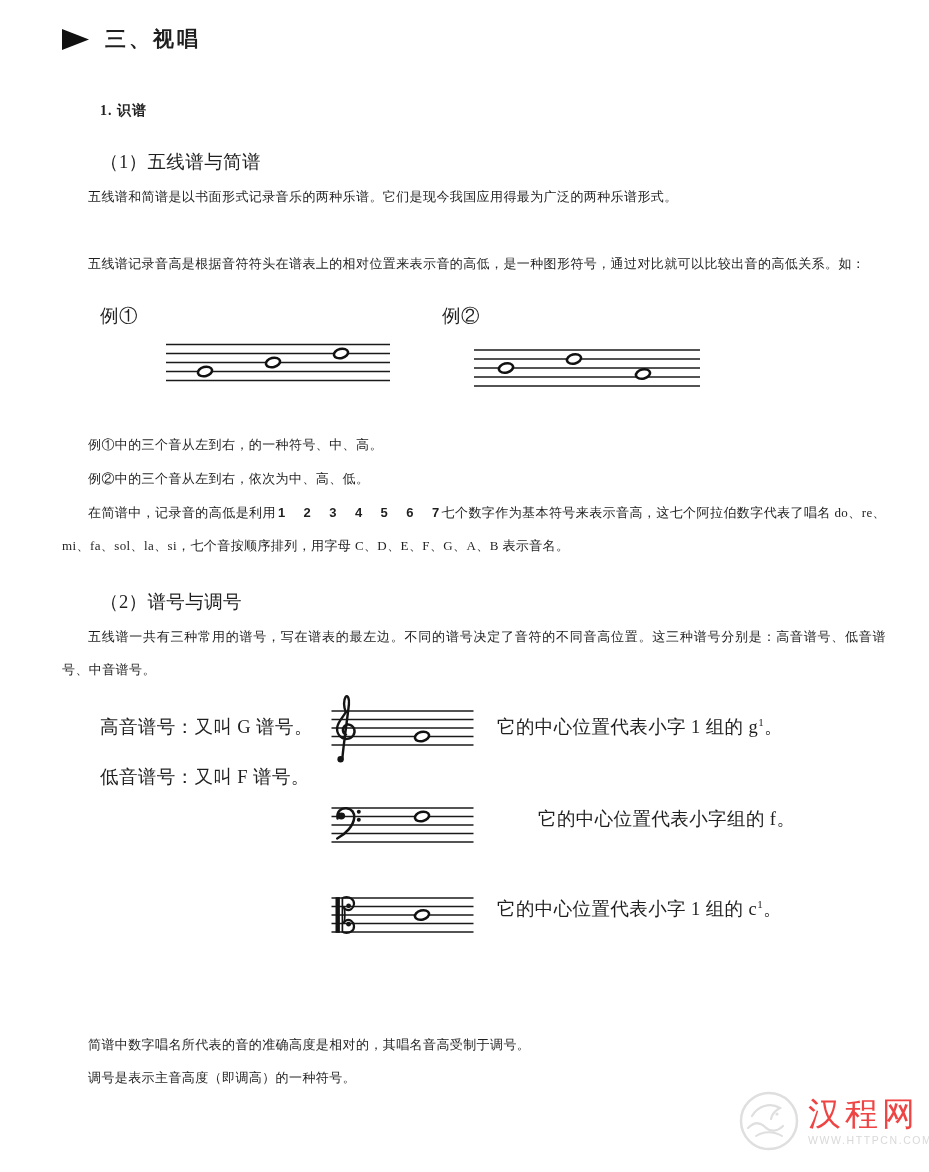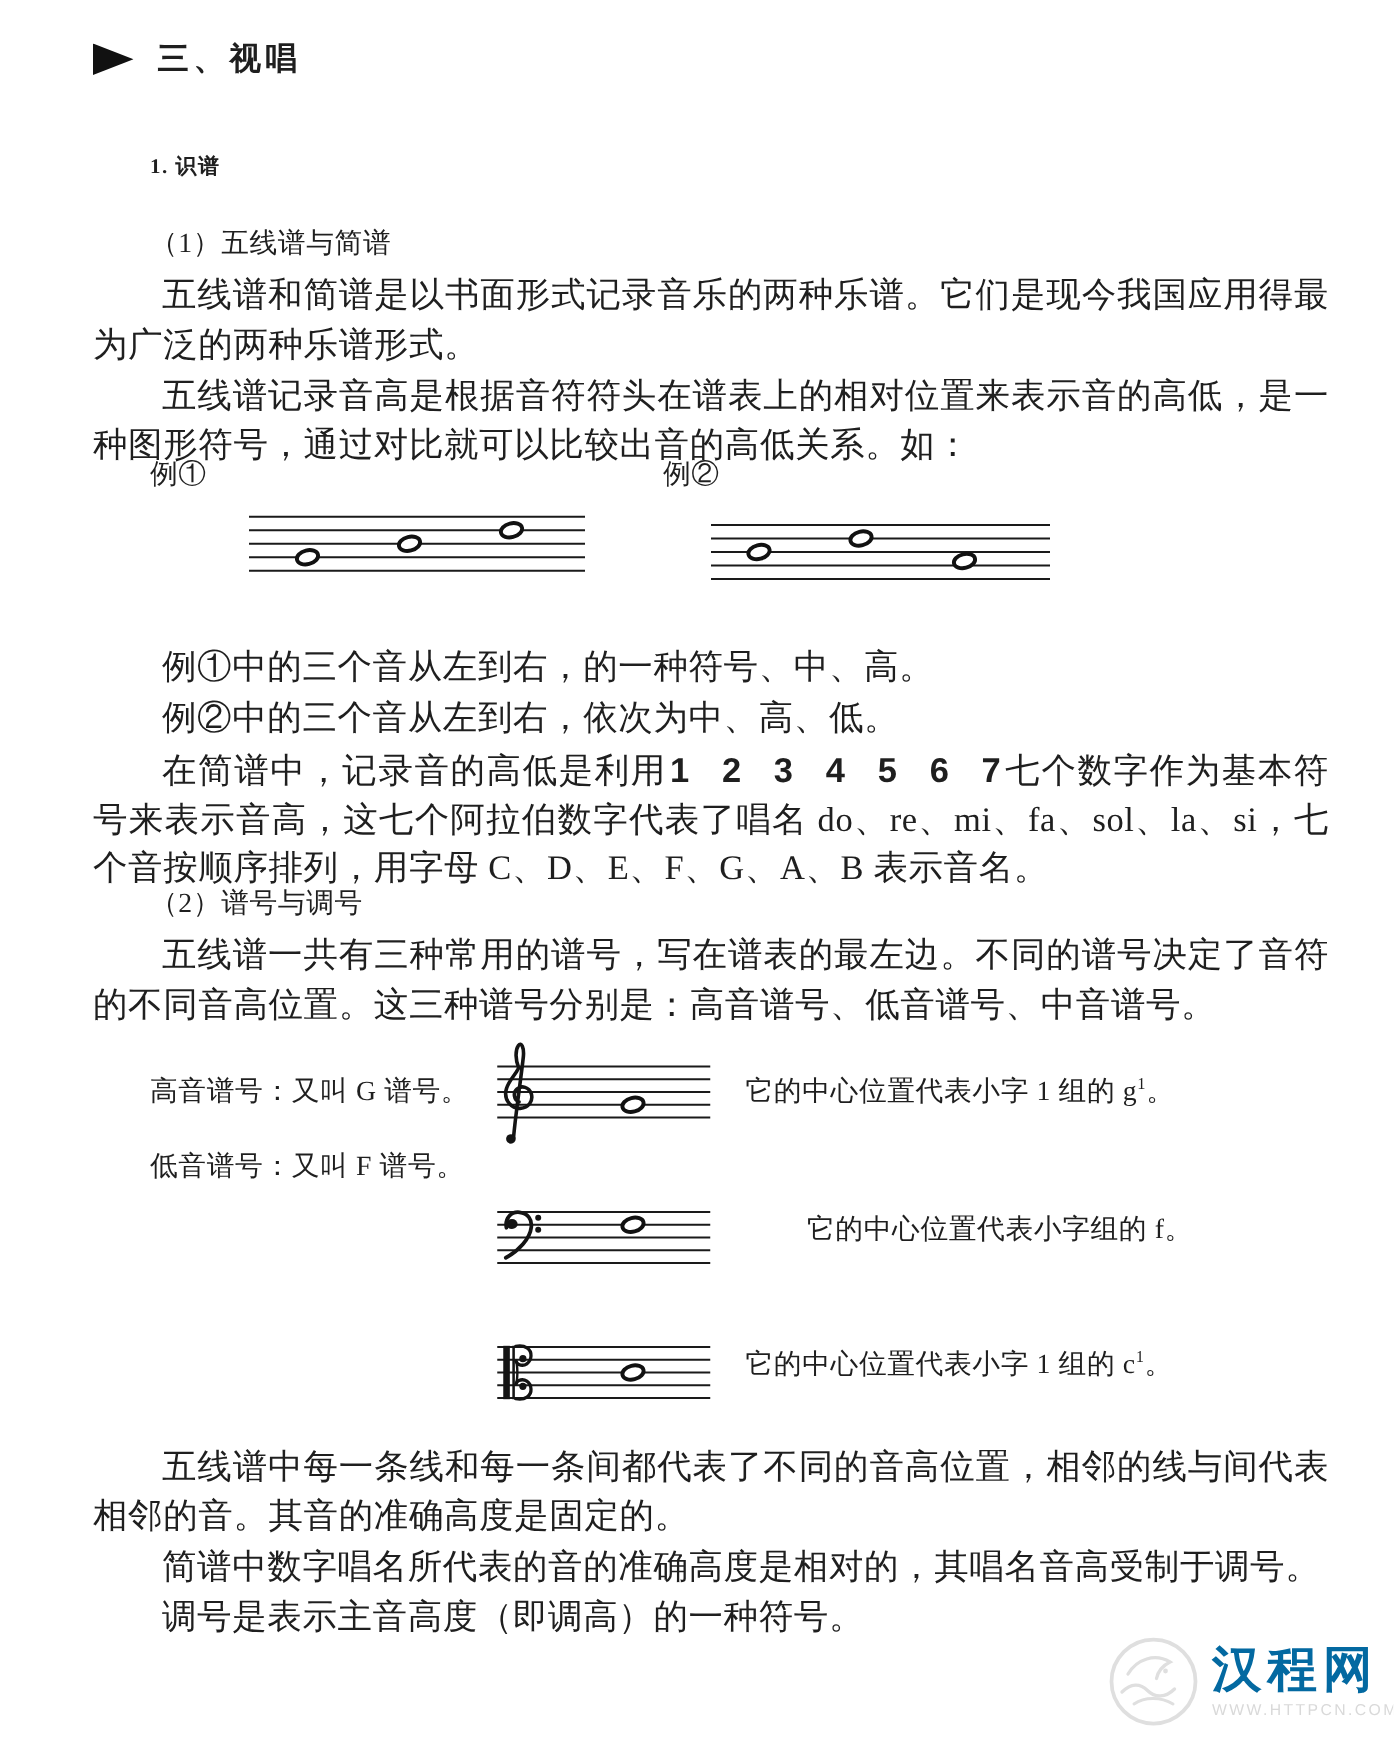--- a/index.html
+++ b/index.html
@@ -5,30 +5,30 @@
   html,body{margin:0;padding:0;background:#fff;}
   #page{
     position:relative;width:929px;height:1172px;background:#ffffff;
     font-family:"Liberation Serif","DejaVu Serif",serif;color:#1f1f1f;overflow:hidden;
   }
   .hdr{position:absolute;left:62px;top:25px;display:flex;align-items:center;gap:16px;}
   .hdr-title{font-size:21px;letter-spacing:3px;font-weight:600;}
   .s1{position:absolute;left:100px;top:102px;font-size:14px;font-weight:600;letter-spacing:1px;}
   .subhead{position:absolute;left:100px;font-size:18.5px;letter-spacing:0.4px;}
   .para{
-    position:absolute;left:62px;width:824px;font-size:23px;line-height:32.5px;
+    position:absolute;left:62px;width:824px;font-size:13px;line-height:32.5px;
     text-align:justify;text-indent:2em;letter-spacing:0.4px;
   }
   .line{position:absolute;font-size:18.5px;letter-spacing:0.4px;white-space:nowrap;}
   .nums{font-family:"Liberation Sans","DejaVu Sans",sans-serif;font-weight:bold;word-spacing:14px;padding:0 2px;}
   .staff{position:absolute;}
   sup{font-size:11px;vertical-align:super;line-height:0;}
   .wm{position:absolute;left:736px;top:1088px;display:flex;align-items:center;gap:6px;}
   .wm-txt{display:flex;flex-direction:column;align-items:flex-start;}
-  .wm-name{font-size:33px;font-weight:bold;letter-spacing:4px;color:#0369a1;line-height:36px;}
+  .wm-name{font-size:33px;font-weight:normal;letter-spacing:4px;color:#ef4444;line-height:36px;}
   .wm-url{font-family:"Liberation Sans","DejaVu Sans",sans-serif;font-size:10.5px;letter-spacing:1.6px;color:#d9d9d9;margin-top:2px;}
 </style>
 </head>
 <body>
 
 <div id="page">
 
   <div class="hdr">
     <svg width="27" height="21" viewBox="0 0 27 21">
       <polygon points="0,0 27,10.5 0,21" fill="#111"></polygon>
@@ -140,21 +140,20 @@
       <path d="M13.8 44.5 C20 45.8 24.3 42.5 24 38 C23.7 33.4 19.6 30.6 15.9 32.4 C14.9 32.9 14.3 33.7 14 34.6" fill="none" stroke="#141414" stroke-width="2.2" stroke-linecap="round"></path>
       <circle cx="18.6" cy="36.2" r="2.4" fill="#141414"></circle>
       <path d="M14 19.4 C15.2 23 15.2 31 14 34.6" fill="none" stroke="#141414" stroke-width="1.6"></path>
     </g>
     <ellipse cx="92" cy="27" rx="7.2" ry="4.6" transform="rotate(-14 92 27)" fill="#fff" stroke="#111" stroke-width="2.6"></ellipse>
   </svg>
   <div class="line" style="left:497px;top:896px;">
     <span>它的中心位置代表小字 1 组的 </span><span>c</span><sup>1</sup><span>。</span>
   </div>
 
-  <div class="para" style="top:962px;">五线谱中每一条线和每一条间都代表了不同的音高位置，相邻的线与间代表相邻的音。其音的准确高度是固定的。</div>
   <div class="para" style="top:1029px;">简谱中数字唱名所代表的音的准确高度是相对的，其唱名音高受制于调号。</div>
   <div class="para" style="top:1062px;">调号是表示主音高度（即调高）的一种符号。</div>
 
   <div class="wm">
     <svg width="66" height="66" viewBox="0 0 66 66">
       <circle cx="33" cy="33" r="28" fill="none" stroke="#dfdfdf" stroke-width="2.5"></circle>
       <path d="M16 28 C22 18 34 14 44 20 C40 22 36 26 35 31" fill="none" stroke="#dfdfdf" stroke-width="2.2" stroke-linecap="round"></path>
       <circle cx="41" cy="26" r="1.6" fill="#dfdfdf"></circle>
       <path d="M12 40 C18 34 24 34 29 39 C34 44 41 44 47 38" fill="none" stroke="#dfdfdf" stroke-width="2.2" stroke-linecap="round"></path>
       <path d="M20 48 C27 43 38 43 46 48" fill="none" stroke="#dfdfdf" stroke-width="2" stroke-linecap="round"></path>

